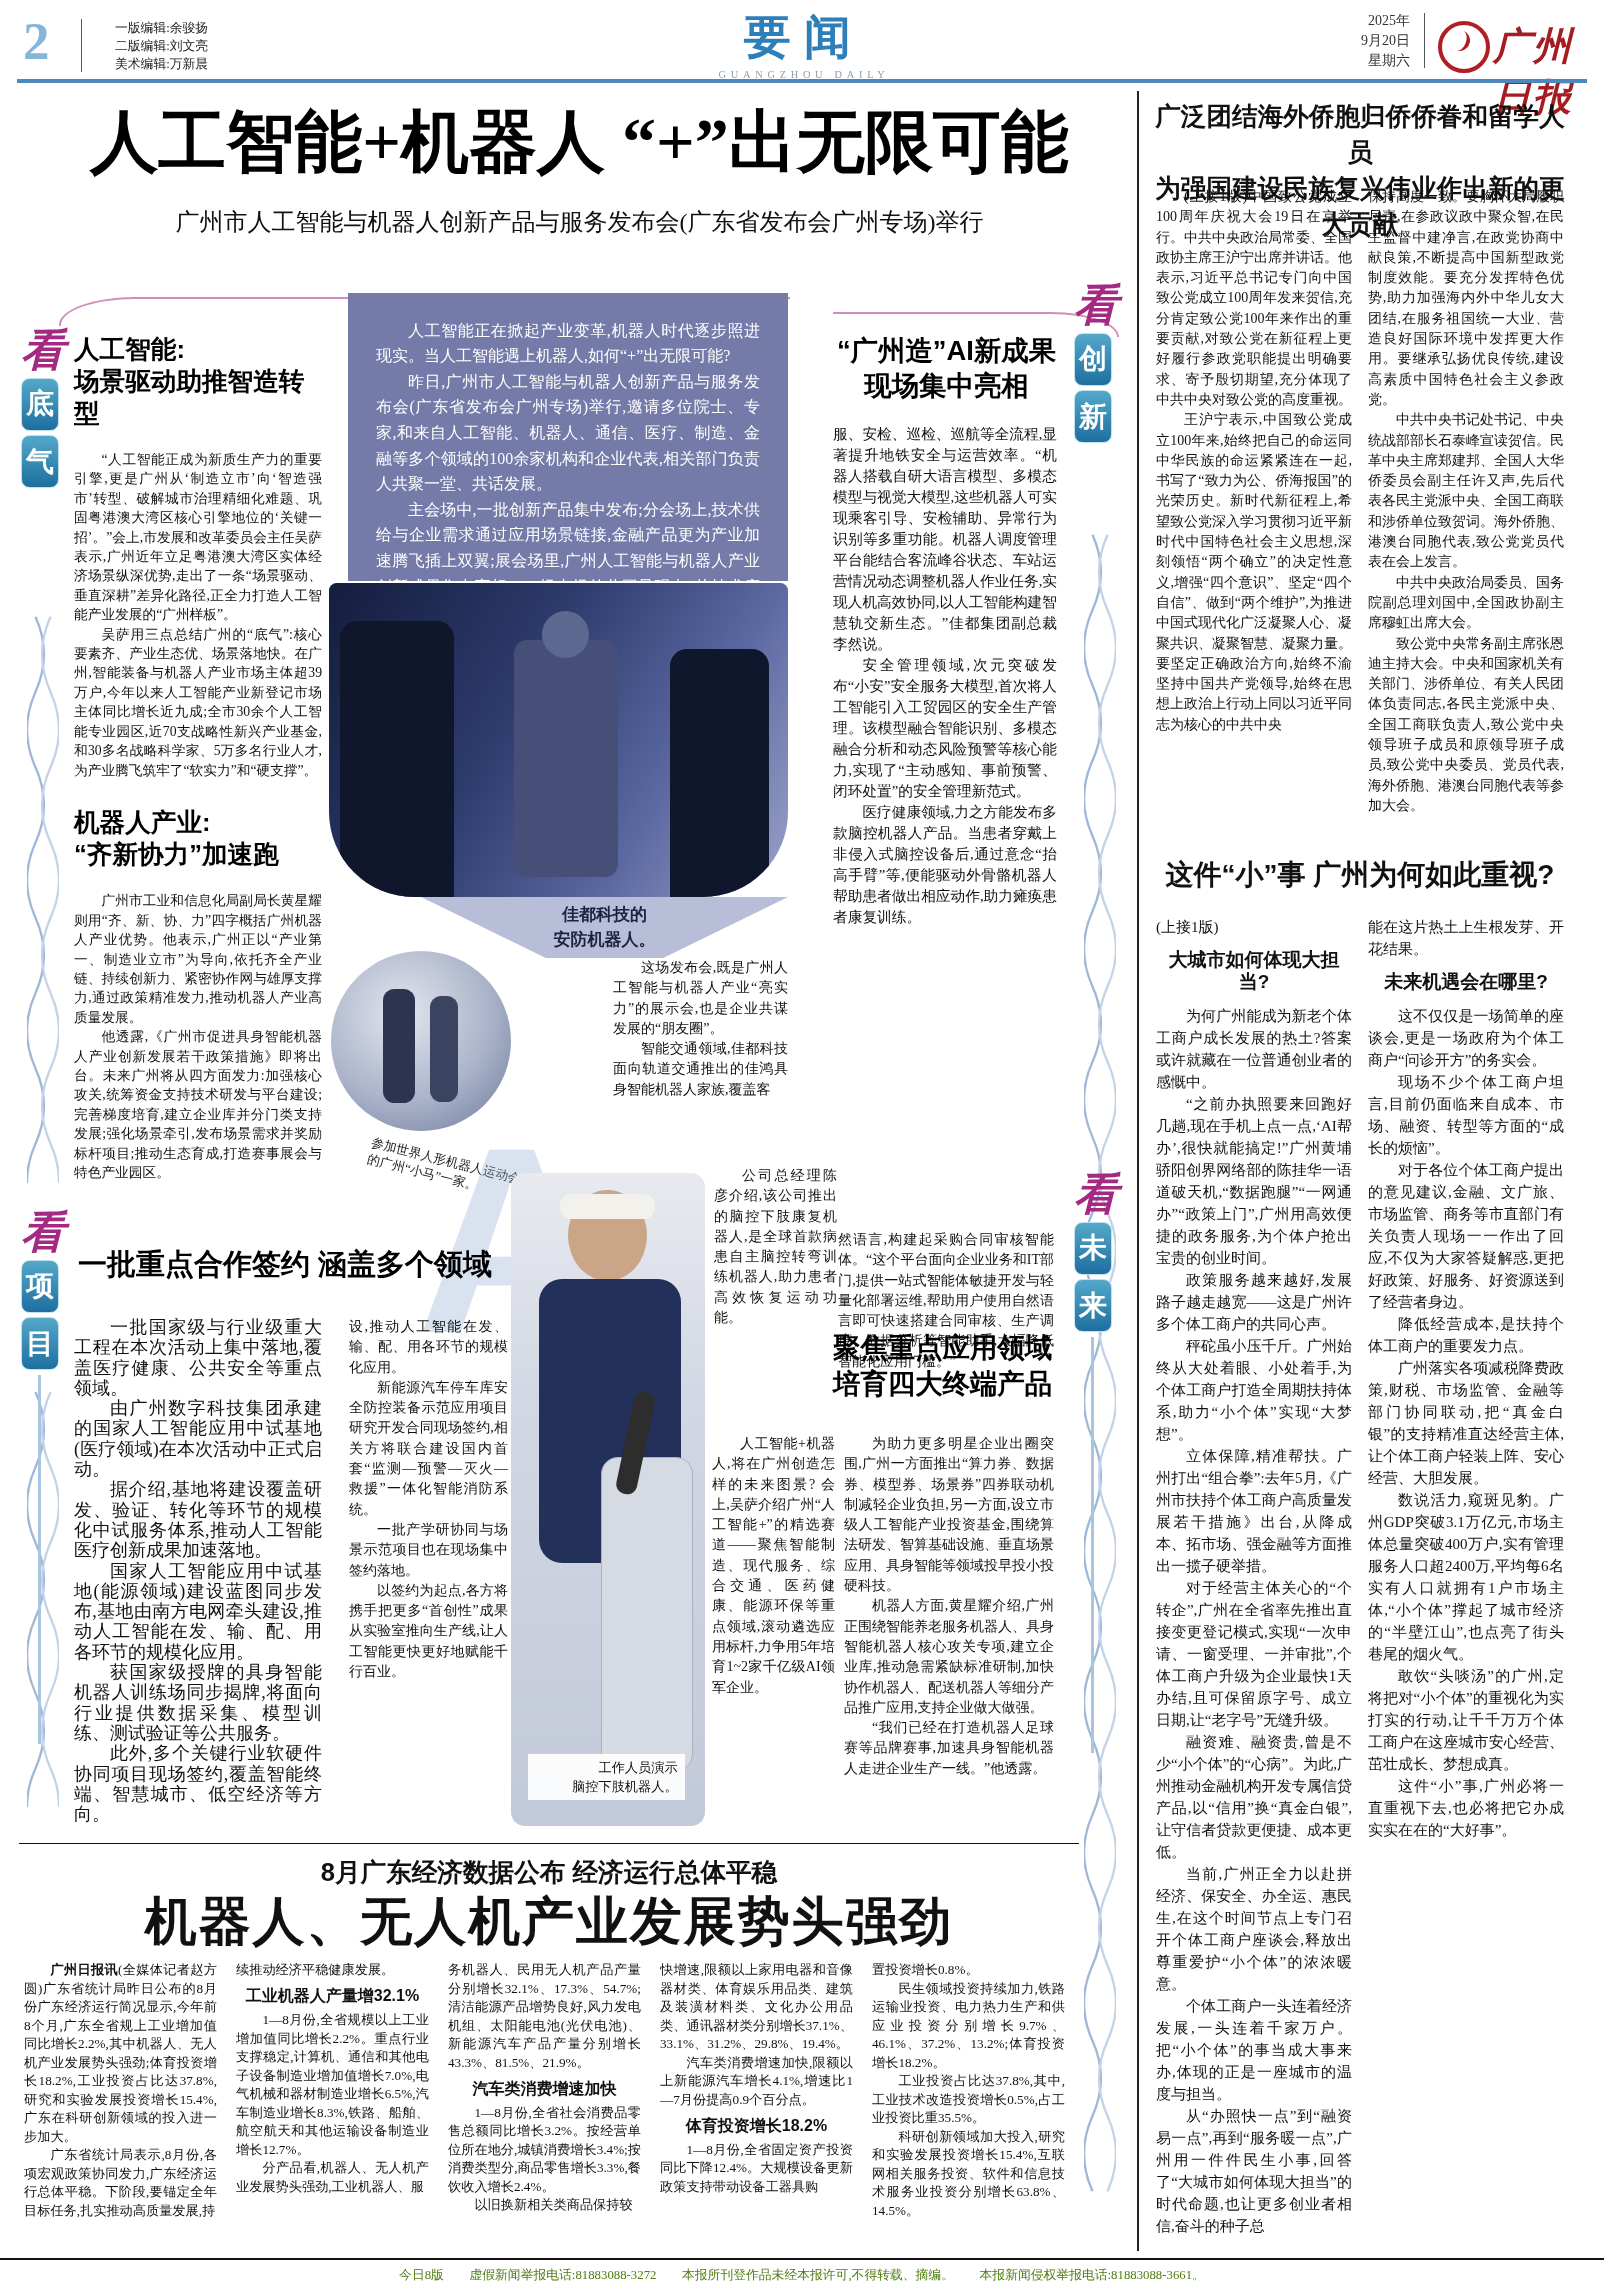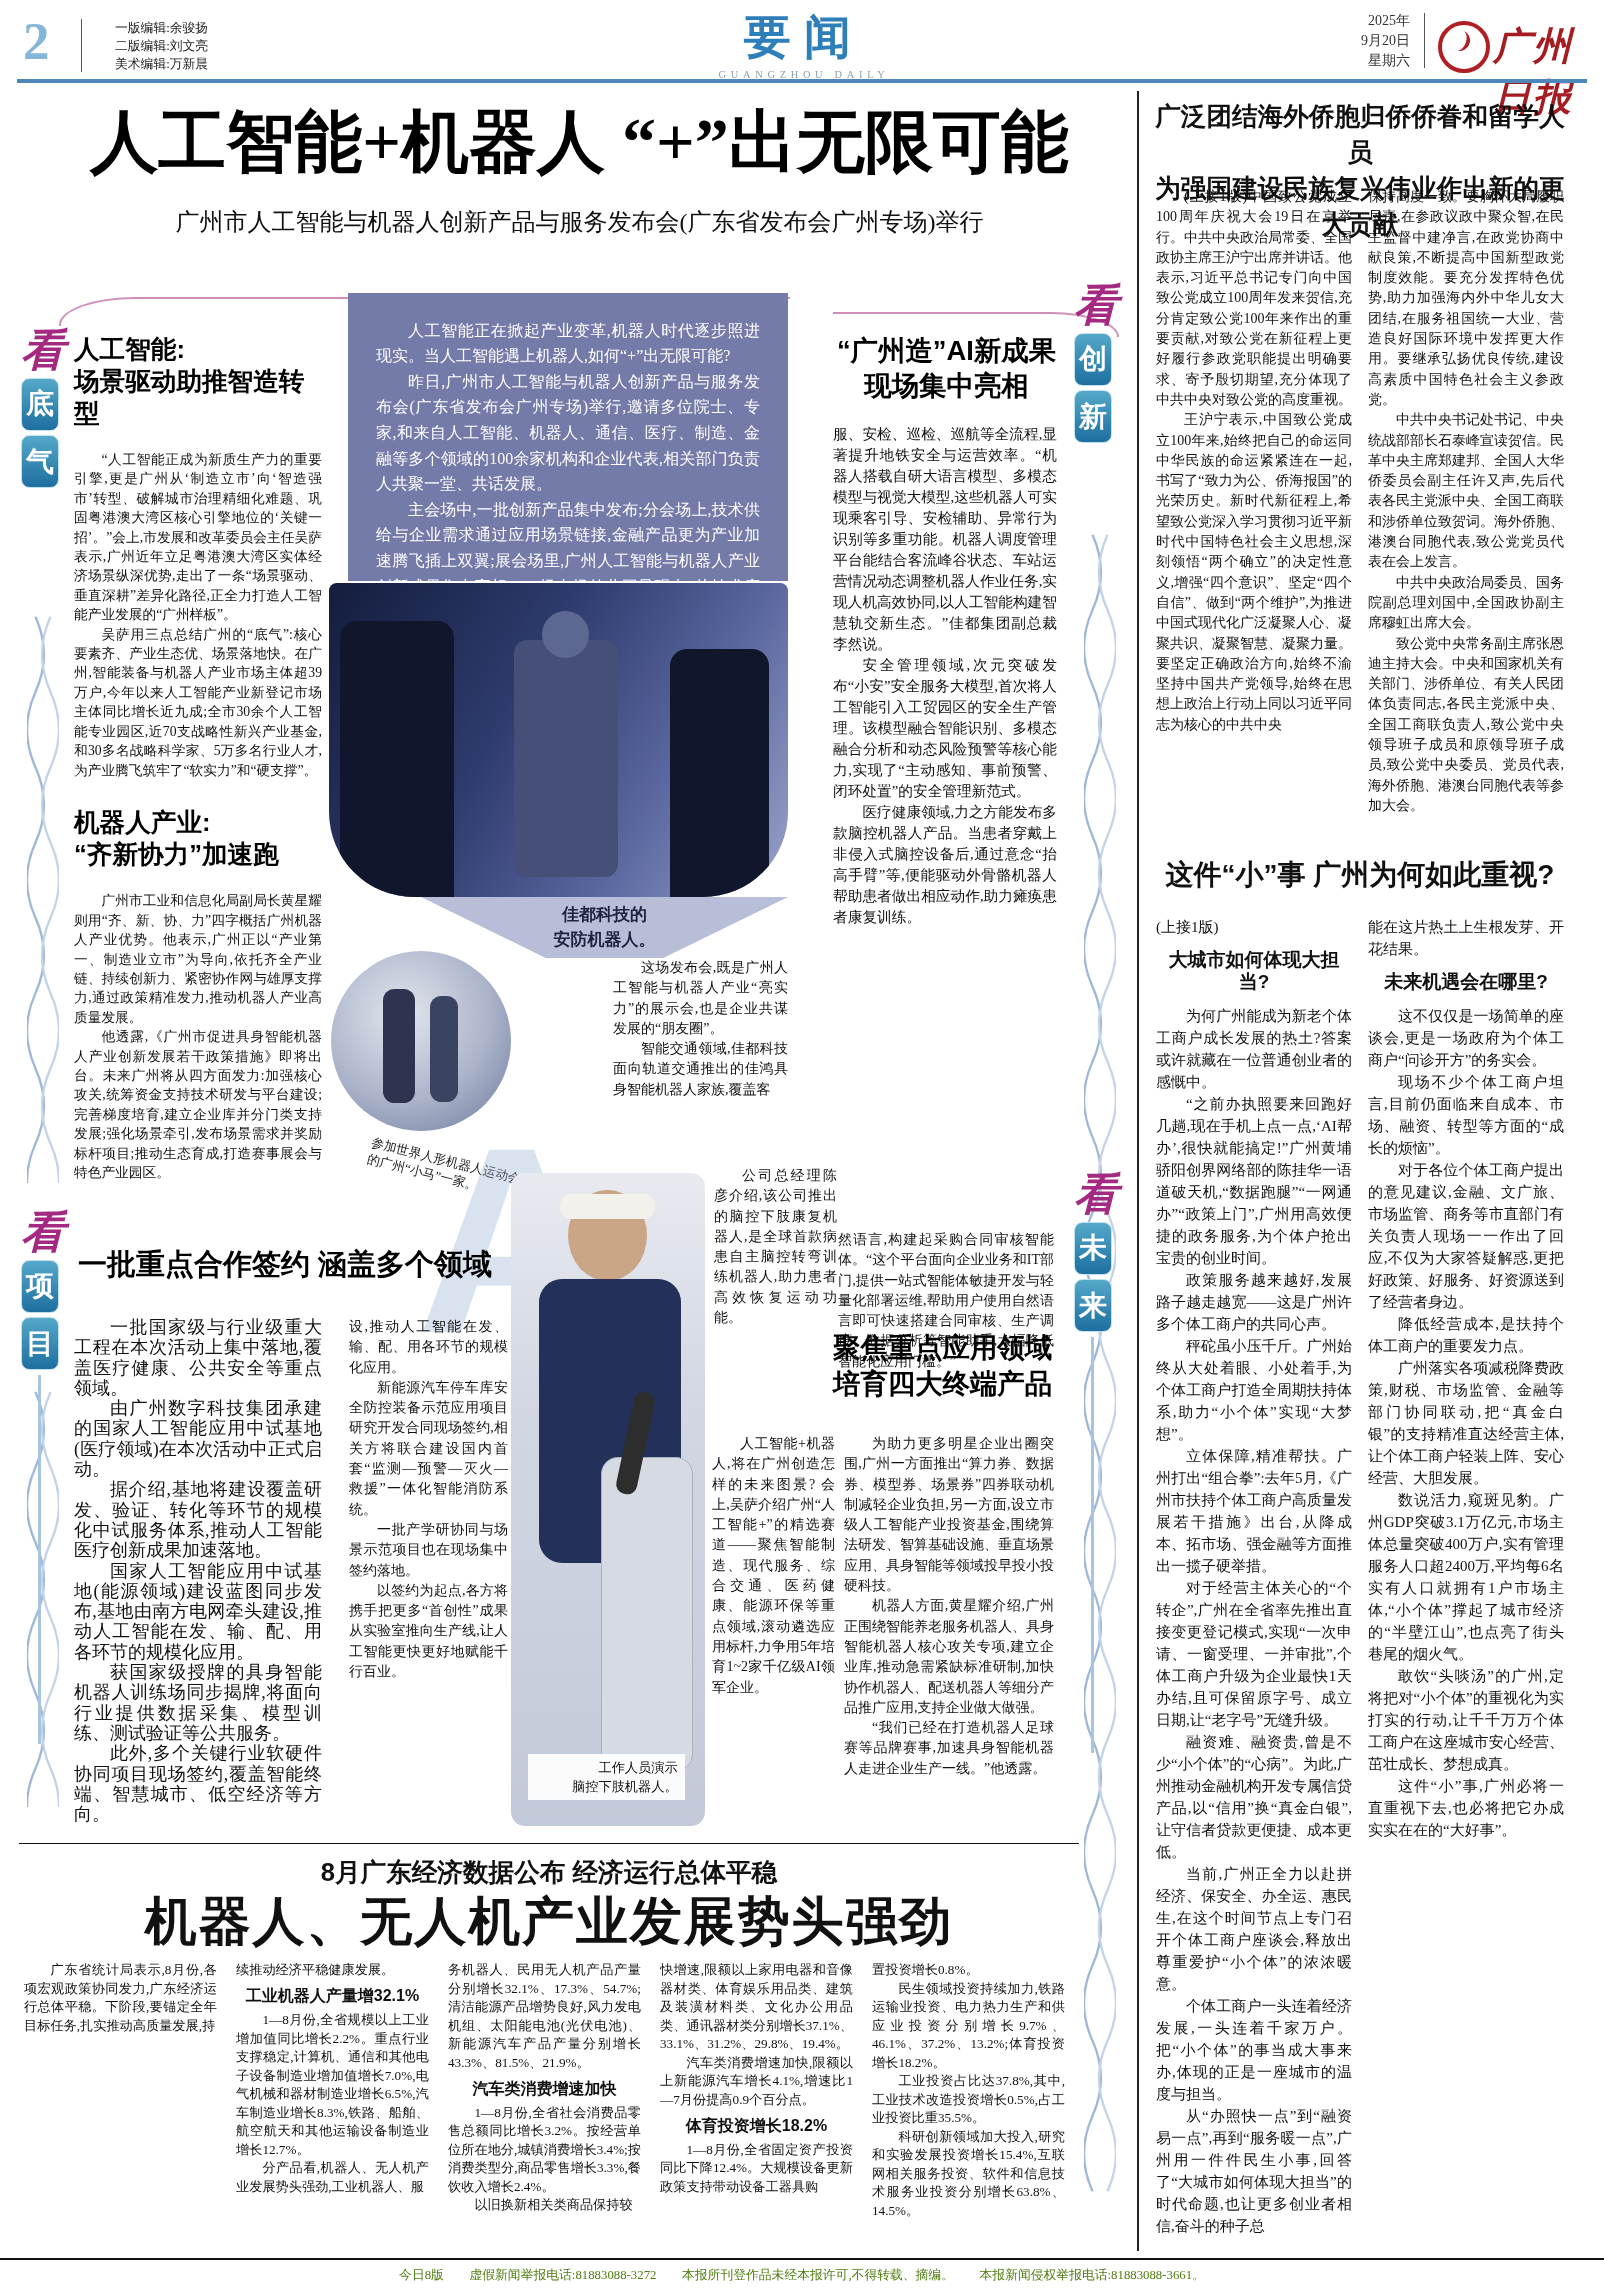--- a/index.html
+++ b/index.html
@@ -243,20 +243,21 @@
     <p>为助力更多明星企业出圈突围,广州一方面推出“算力券、数据券、模型券、场景券”四券联动机制减轻企业负担,另一方面,设立市级人工智能产业投资基金,围绕算法研发、智算基础设施、垂直场景应用、具身智能等领域投早投小投硬科技。</p>
     <p>机器人方面,黄星耀介绍,广州正围绕智能养老服务机器人、具身智能机器人核心攻关专项,建立企业库,推动急需紧缺标准研制,加快协作机器人、配送机器人等细分产品推广应用,支持企业做大做强。</p>
     <p>“我们已经在打造机器人足球赛等品牌赛事,加速具身智能机器人走进企业生产一线。”他透露。</p>
   </div>
 
   <div class="abs hr-black" style="left:19px;top:1843px;width:1060px;height:0.9px;"></div>
   <div class="abs eco-kicker sans" style="left:19px;top:1855px;width:1060px;">8月广东经济数据公布  经济运行总体平稳</div>
   <div class="abs eco-head" style="left:19px;top:1887px;width:1060px;">机器人、无人机产业发展势头强劲</div>
   <div class="abs eco-cols" style="left:24px;top:1961px;width:1041px;height:290px;">
     <div class="eco-col">
+      <p><b class="sans">广州日报讯</b><span>(全媒体记者赵方圆)广东省统计局昨日公布的8月份广东经济运行简况显示,今年前8个月,广东全省规上工业增加值同比增长2.2%,其中机器人、无人机产业发展势头强劲;体育投资增长18.2%,工业投资占比达37.8%,研究和实验发展投资增长15.4%,广东在科研创新领域的投入进一步加大。</span></p>
       <p>广东省统计局表示,8月份,各项宏观政策协同发力,广东经济运行总体平稳。下阶段,要锚定全年目标任务,扎实推动高质量发展,持</p>
     </div>
     <div class="eco-col">
       <p class="noind">续推动经济平稳健康发展。</p>
       <p class="eco-sub">工业机器人产量增32.1%</p>
       <p>1—8月份,全省规模以上工业增加值同比增长2.2%。重点行业支撑稳定,计算机、通信和其他电子设备制造业增加值增长7.0%,电气机械和器材制造业增长6.5%,汽车制造业增长8.3%,铁路、船舶、航空航天和其他运输设备制造业增长12.7%。</p>
       <p>分产品看,机器人、无人机产业发展势头强劲,工业机器人、服</p>
     </div>
     <div class="eco-col">
       <p class="noind">务机器人、民用无人机产品产量分别增长32.1%、17.3%、54.7%;清洁能源产品增势良好,风力发电机组、太阳能电池(光伏电池)、新能源汽车产品产量分别增长43.3%、81.5%、21.9%。</p>

